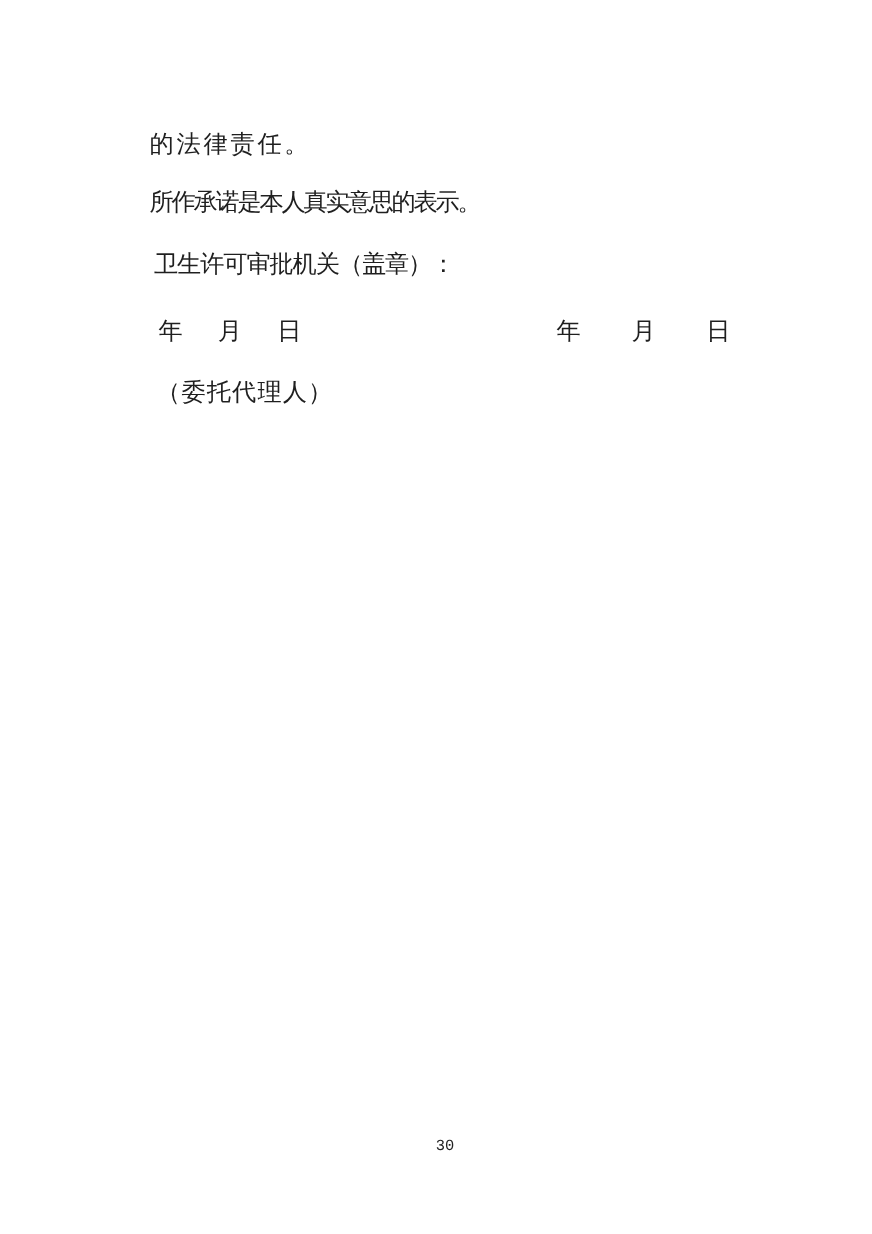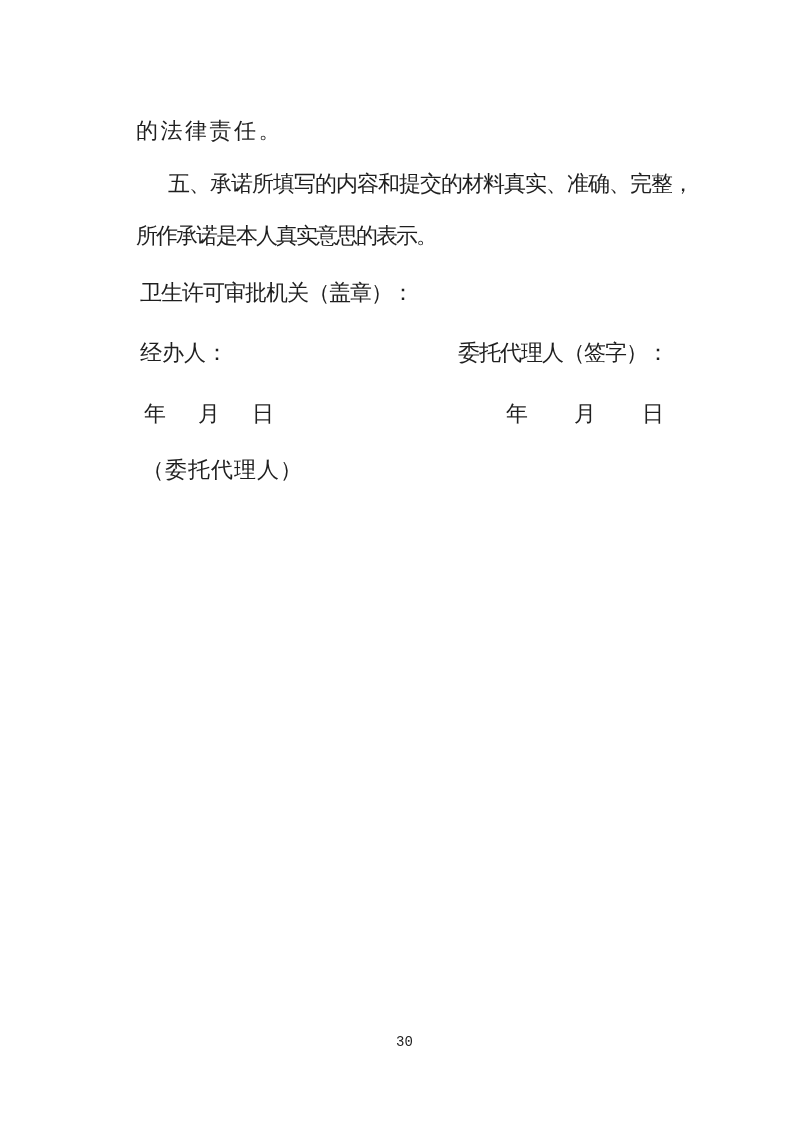--- a/index.html
+++ b/index.html
@@ -51,32 +51,27 @@
   }
 </style>
 </head>
 <body>
 
 <div class="page">
   <div class="content">
 
     <div class="line ls-wide">的法律责任。</div>
 
-    <div class="line indent ls-tight1">五、承诺所填写的内容和提交的材料真实、准确、完整，</div>
 
     <div class="line ls-tight2">所作承诺是本人真实意思的表示。</div>
 
     <div class="row">
       <span class="ls-tight1">卫生许可审批机关（盖章）：</span>
     </div>
 
-    <div class="row">
-      <span>经办人：</span>
-      <span class="ls-tight1">委托代理人（签字）：</span>
-    </div>
 
     <div class="row">
       <span class="date-group left">
         <span>年</span><span class="d-gap"></span><span>月</span><span class="d-gap"></span><span>日</span>
       </span>
       <span class="date-group right">
         <span>年</span><span class="d-gap"></span><span>月</span><span class="d-gap"></span><span>日</span>
       </span>
     </div>
 

